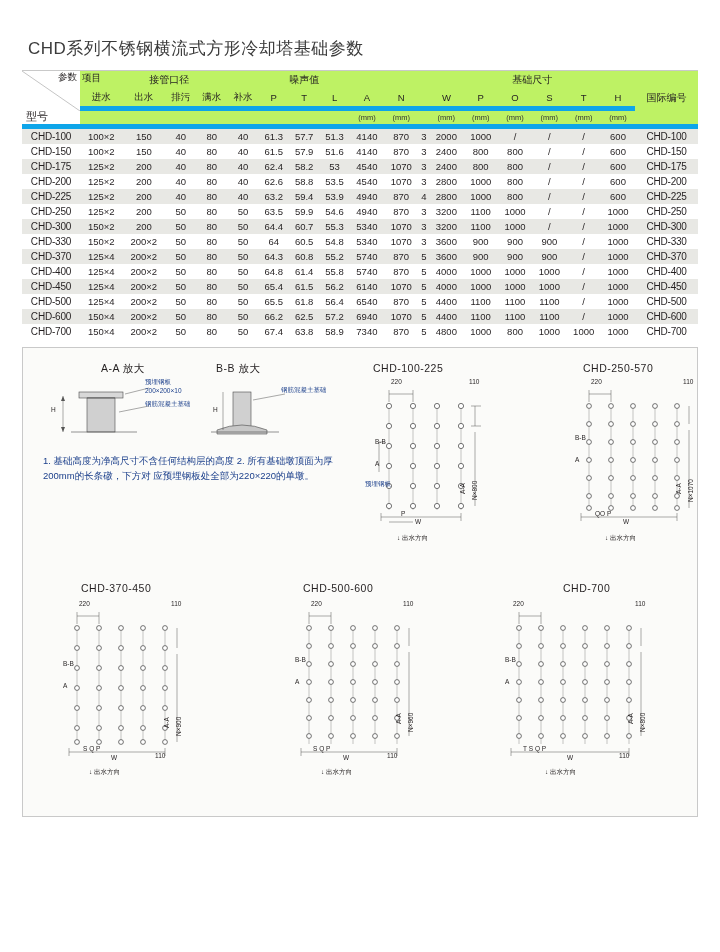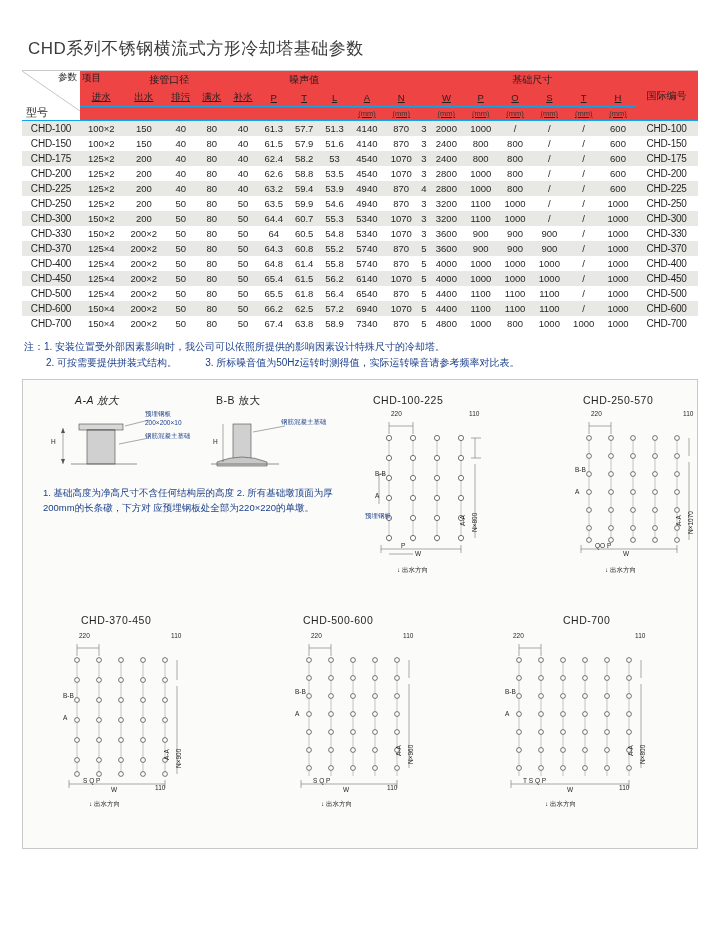--- a/index.html
+++ b/index.html
@@ -72,28 +72,27 @@
     padding-top: 0px;
   }
   .unit {
     font-size: 7.5px;
     color: #333;
     display: block;
     line-height: 9px;
   }
   tr.band-a td { background: #e8e8e4; }
   tr.band-b td { background: #ffffff; }
-  thead td.th-cell { background: #ef4444; }
+  thead td.th-cell { background: #bef264; }
   .row-model {
     font-size: 10px;
     letter-spacing: -0.2px;
   }
   .hline {
-    border-bottom: 1px solid #0ea5e9;
-    text-decoration: underline;
+    border-bottom: 5px solid #0ea5e9;
   }
   .diag-cell {
     position: relative;
     width: 58px;
     height: 26px;
     padding: 0 !important;
     background: #ffffff !important;
   }
   .diag-cell svg {
     position: absolute;
@@ -534,31 +533,25 @@
             <td>800</td>
             <td>1000</td>
             <td>1000</td>
             <td>1000</td>
             <td class="row-model">CHD-700</td>
           </tr>
         </tbody>
     </table>
   </div>
 
-  <div class="notes">
-    <span class="nl">注：1. 安装位置受外部因素影响时，我公司可以依照所提供的影响因素设计特殊尺寸的冷却塔。</span>
-    <span class="nl ind">
-      <span>2. 可按需要提供拼装式结构。</span><span class="gap"></span><span>3. 所标噪音值为50Hz运转时测得值，实际运转噪音请参考频率对比表。</span>
-    </span>
-  </div>
 
 
   <div class="fig-panel">
 
-    <div class="fig-cap" style="left:52px; top:14px;font-style:italic;">A-A 放大</div>
+    <div class="fig-cap" style="left:78px; top:14px;">A-A 放大</div>
     <div class="grid-holder" style="left:18px; top:34px;">
       <svg width="150" height="60" viewBox="0 0 150 60">
         <rect x="38" y="10" width="44" height="6" class="hatch"></rect>
         <rect x="46" y="16" width="28" height="34" fill="#d0d0d0" stroke="#4a4a4a" stroke-width="0.6"></rect>
         <line x1="46" y1="16" x2="74" y2="16" class="ln"></line>
         <line x1="30" y1="50" x2="96" y2="50" class="ln"></line>
         <line x1="22" y1="14" x2="22" y2="50" class="dim"></line>
         <polygon points="22,14 20,19 24,19" fill="#555"></polygon>
         <polygon points="22,50 20,45 24,45" fill="#555"></polygon>
         <line x1="84" y1="12" x2="108" y2="6" class="dim"></line>

